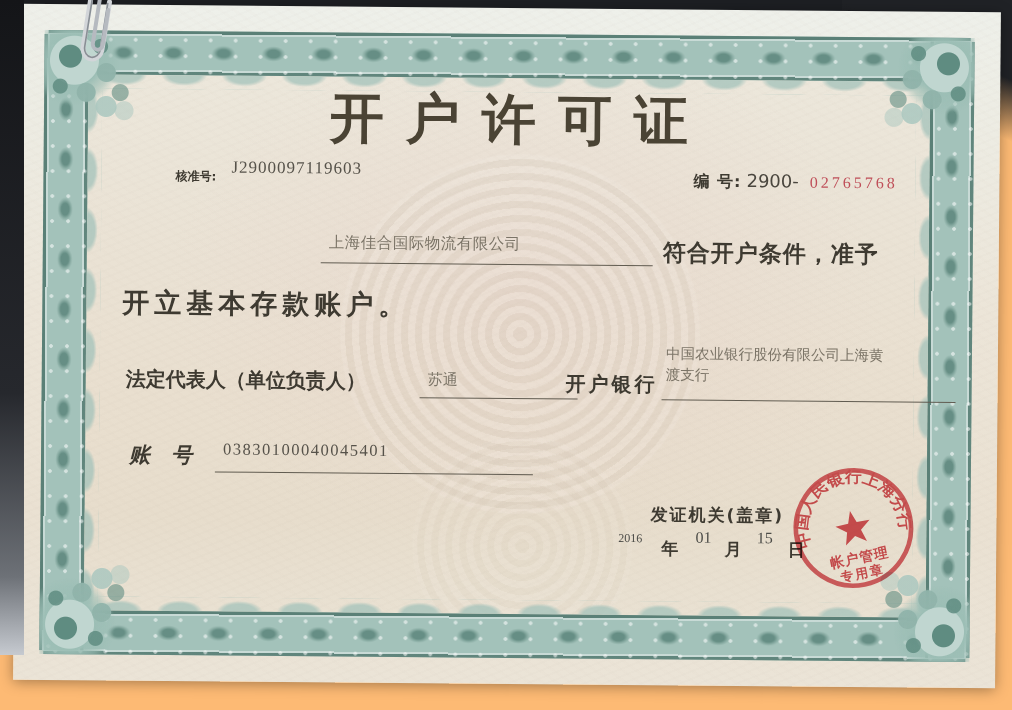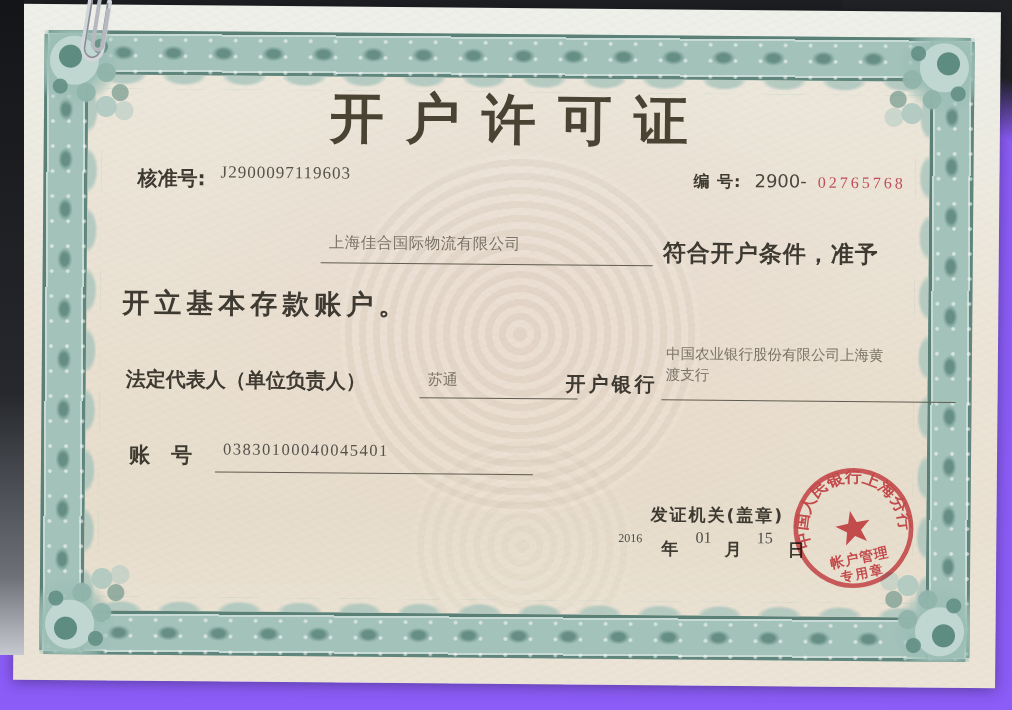--- a/index.html
+++ b/index.html
@@ -1,17 +1,17 @@
 <!DOCTYPE html>
 <html><head>
 <meta charset="utf-8">
 <style>
   html,body{margin:0;padding:0;width:1012px;height:710px;overflow:hidden;
     font-family:"DejaVu Sans",sans-serif;}
-  .photo{position:relative;width:1012px;height:710px;background:#8b5cf6;overflow:hidden;}
+  .photo{position:relative;width:1012px;height:710px;background:#fdba74;overflow:hidden;}
   
   .bg-dark-top{position:absolute;left:0;top:0;width:100%;height:12px;background:#1d1f23;}
   .bg-dark-left{position:absolute;left:0;top:0;width:24px;height:655px;
     background:linear-gradient(180deg,#141518,#26282d 60%,#6d7177 88%,#c6cad0 100%);}
   .bg-dark-tr{position:absolute;right:0;top:0;width:170px;height:150px;
     background:linear-gradient(205deg,#202226 35%,rgba(32,34,38,0) 62%);}
   
   .certificate{position:absolute;left:16px;top:8px;width:982px;height:676px;
     background:linear-gradient(180deg,#eef0ea 0%,#edece3 18%,#ece5d8 45%,#eae1d2 75%,#ebe4d7 100%);
     transform:rotate(.5deg);transform-origin:50% 50%;box-shadow:0 2px 14px rgba(0,0,0,.35);}
@@ -107,27 +107,27 @@
     <div class="corner tl"></div>
     <div class="corner tr"></div>
     <div class="corner bl"></div>
     <div class="corner br"></div>
 
     <div class="content">
 
       <div class="abs title">开户许可证</div>
 
       <div class="abs" style="left:120px;top:160px;">
-        <span class="lbl" style="font-size:20px;">核准号:</span>
+        <span class="lbl" style="font-size:12px;margin-left:38px;">核准号:</span>
         <span class="stamp" style="font-size:17px;letter-spacing:1px;position:relative;top:-8px;margin-left:10px;">J2900097119603</span>
       </div>
 
       <div class="abs" style="left:676px;top:160px;">
         <span class="lbl" style="font-size:16px;letter-spacing:1px;">编 号:</span>
-        <span style="font-size:18px;color:#4a463e;margin-left:8px;">2900-</span>
+        <span style="font-size:18px;color:#4a463e;">2900-</span>
         <span class="stamp red" style="font-size:16px;letter-spacing:3px;margin-left:6px;color:#bf4e58;">02765768</span>
       </div>
 
       <div class="abs" style="left:179px;top:224px;width:790px;height:40px;">
         <span class="abs uline" style="left:125px;top:32px;width:332px;"></span>
         <span class="abs grayval" style="left:133px;top:2px;font-size:15.5px;letter-spacing:.5px;">上海佳合国际物流有限公司</span>
         <span class="abs lbl" style="left:467px;top:4px;font-size:23px;letter-spacing:1px;">符合开户条件，准予</span>
       </div>
 
       <div class="abs lbl" style="left:106px;top:280px;font-size:27px;letter-spacing:5px;">开立基本存款账户。</div>
@@ -136,21 +136,21 @@
       <div class="abs uline" style="left:404px;top:390px;width:158px;"></div>
       <div class="abs grayval" style="left:412px;top:363px;font-size:15px;">苏通</div>
 
       <div class="abs lbl" style="left:550px;top:362px;font-size:20px;letter-spacing:3px;">开户银行</div>
       <div class="abs uline" style="left:646px;top:390px;width:294px;"></div>
       <div class="abs grayval" style="left:650px;top:334px;font-size:14.5px;line-height:21px;width:292px;">
         <div>中国农业银行股份有限公司上海黄</div>
         <div>渡支行</div>
       </div>
 
-      <div class="abs lbl" style="left:114px;top:436px;font-size:21px;">账　号</div>
+      <div class="abs lbl" style="left:114px;top:436px;font-size:21px;font-style:italic;">账　号</div>
       <div class="abs uline" style="left:200px;top:466px;width:318px;"></div>
       <div class="abs stamp" style="left:208px;top:434px;font-size:16.5px;letter-spacing:1.5px;">03830100040045401</div>
 
       <div class="abs lbl" style="left:636px;top:494px;font-size:17px;letter-spacing:2px;">发证机关(盖章)</div>
 
       <div class="abs" style="left:604px;top:516px;white-space:nowrap;">
         <span class="stamp" style="font-size:12px;color:#4c4c48;">2016</span>
         <span class="lbl" style="font-size:17px;position:relative;top:12px;margin-left:14px;">年</span>
         <span class="stamp" style="font-size:16px;color:#4c4c48;margin-left:12px;text-align:right;">01</span>
         <span class="lbl" style="font-size:17px;position:relative;top:12px;margin-left:8px;">月</span>

